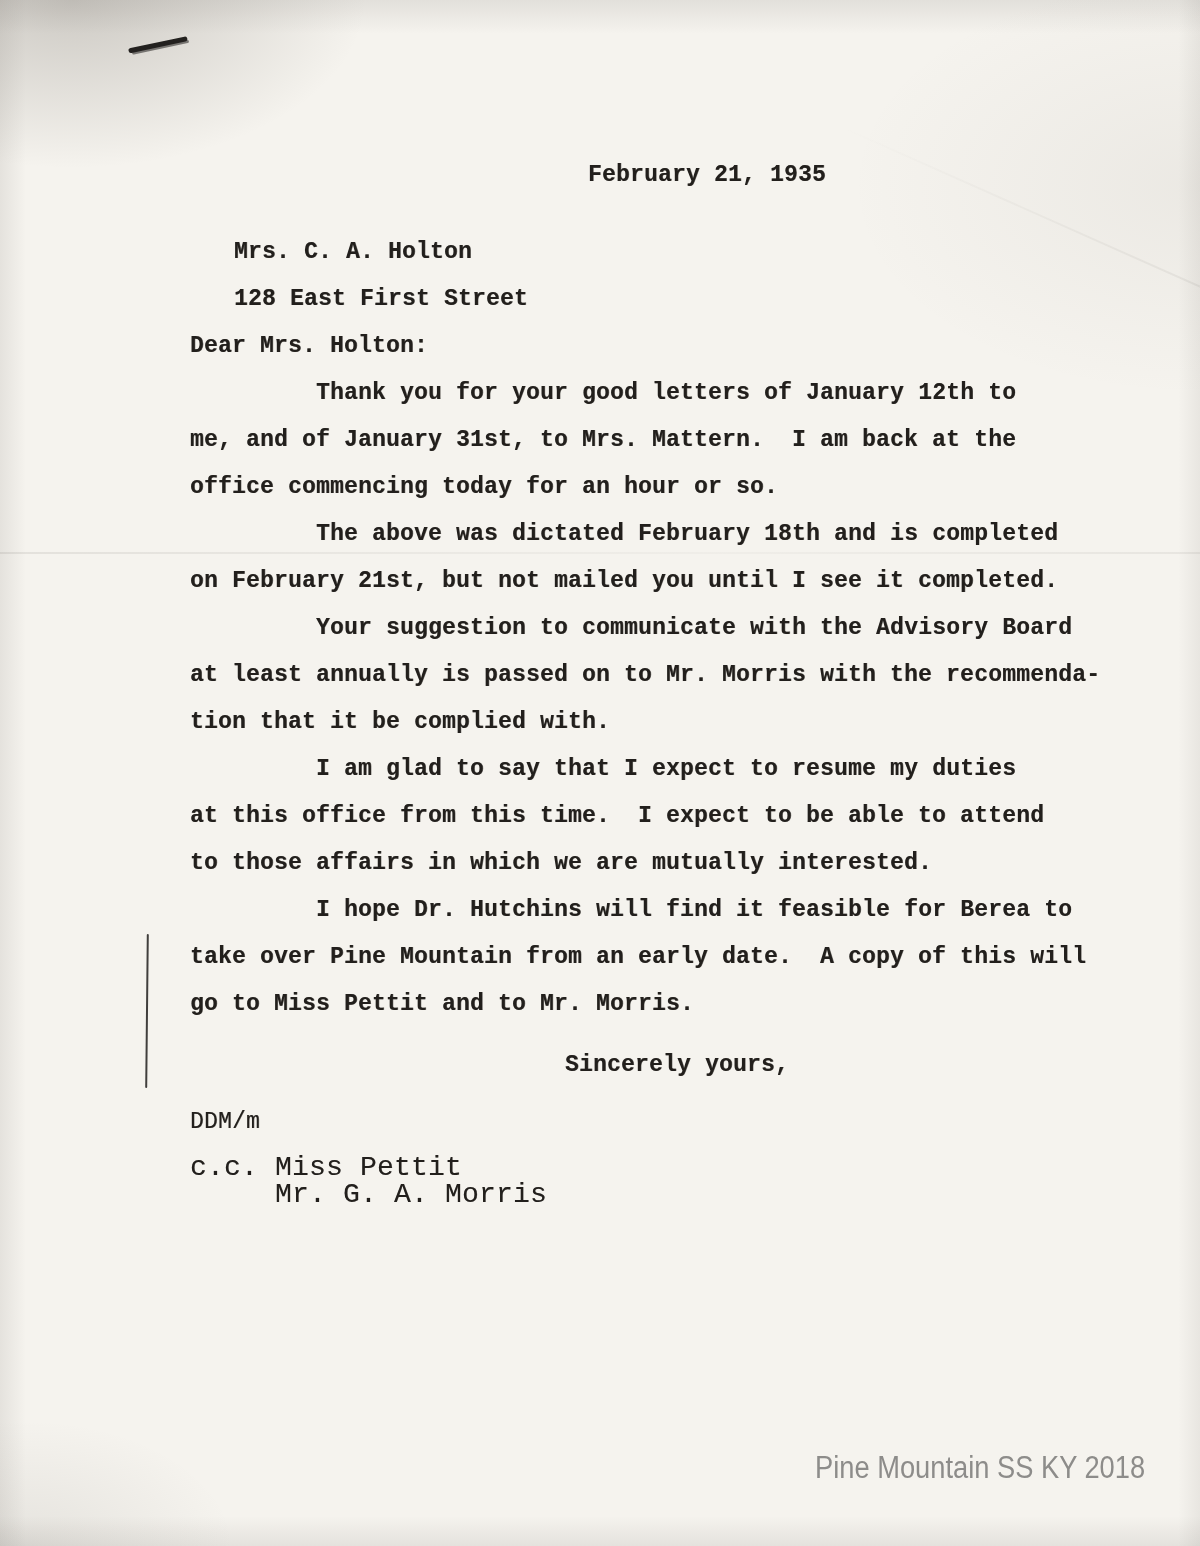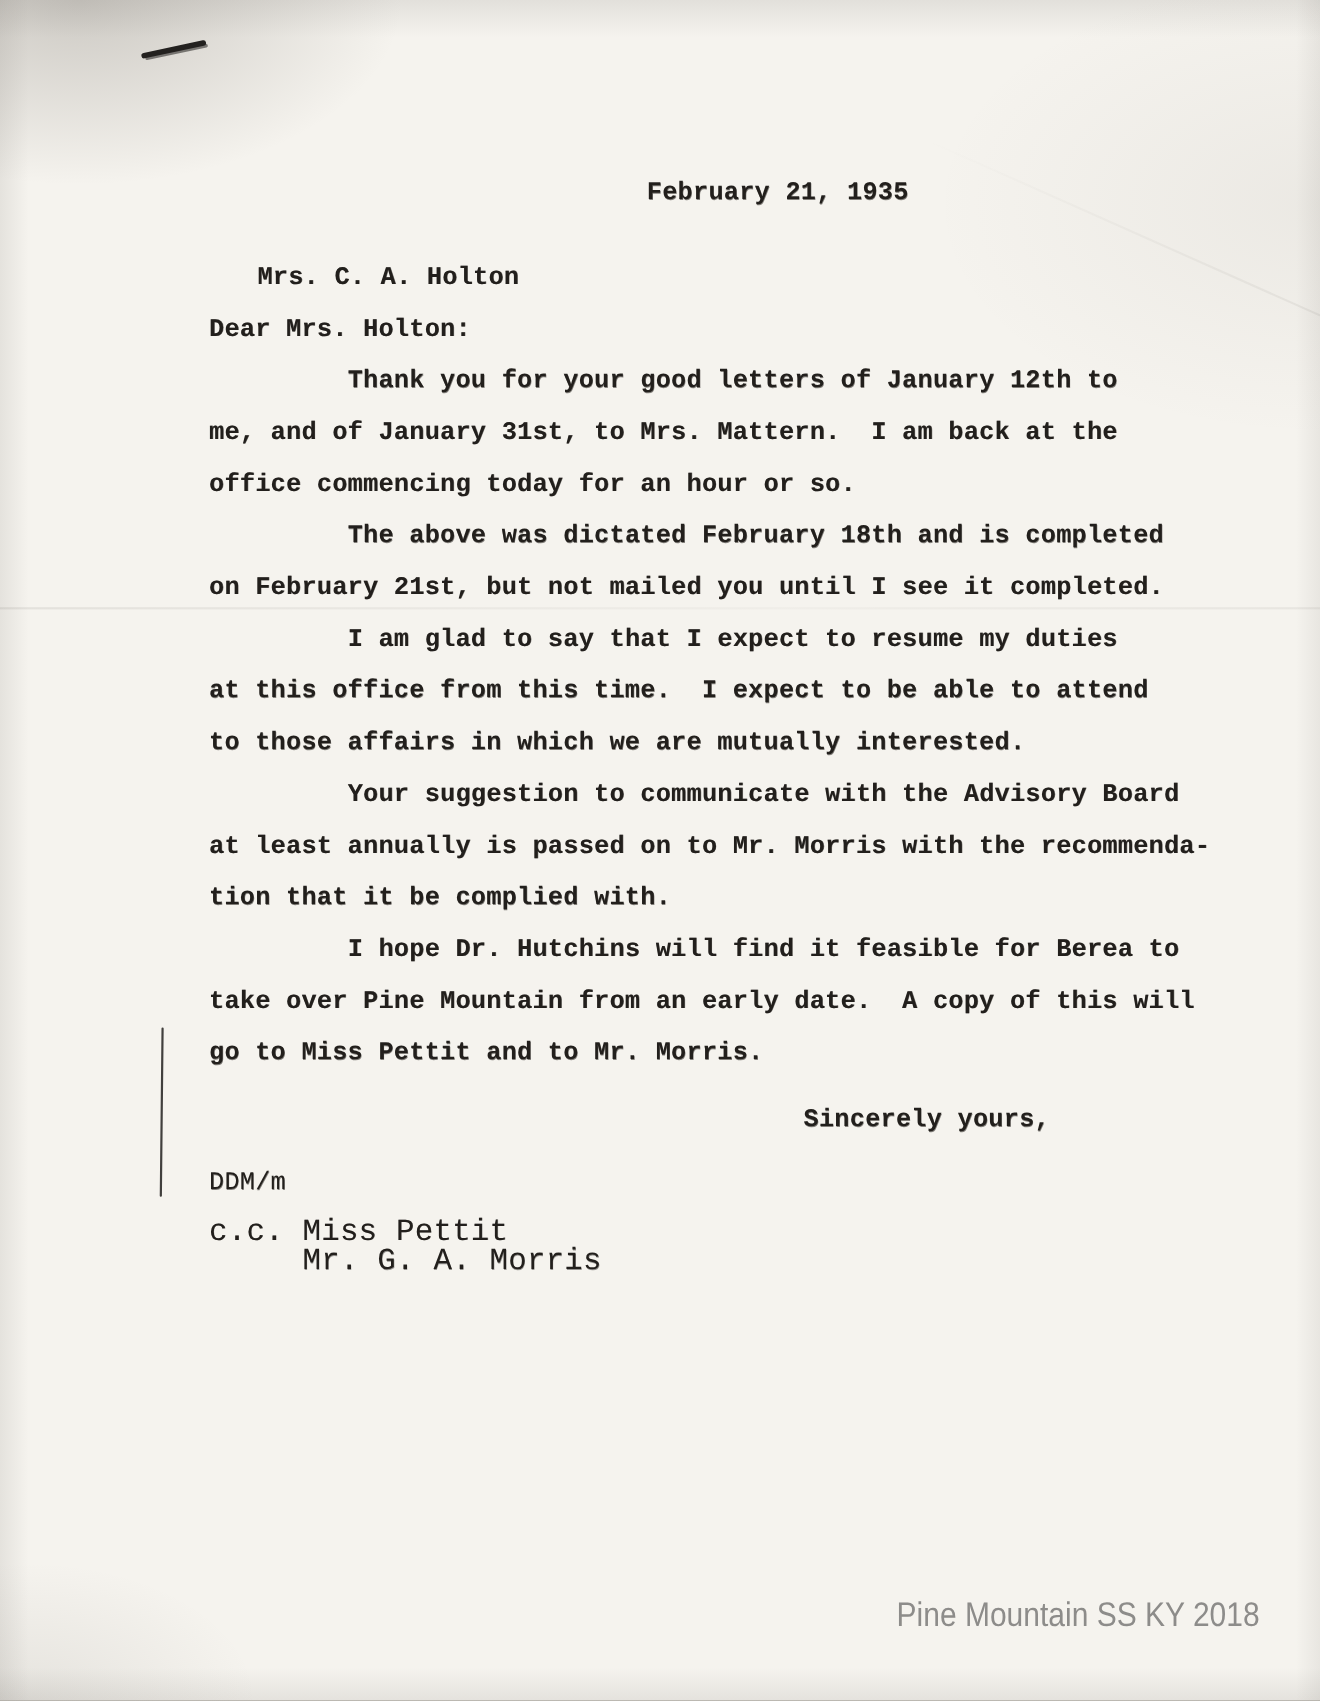--- a/index.html
+++ b/index.html
@@ -26,21 +26,21 @@
     font-size:23px;
     line-height:47px;
     font-weight:700;
     letter-spacing:0.2px;
     text-shadow:0.4px 0.4px 0.5px rgba(34,31,28,0.55);
   }
   .date{margin:0 0 30px 398px;white-space:pre;}
   .address div{white-space:pre;margin-left:44px;}
   .salutation{white-space:pre;}
   .body p{margin:0;white-space:pre-wrap;}
-  .closing{margin:14px 0 0 375px;font-weight:700;text-align:center;}
+  .closing{margin:14px 0 0 375px;font-weight:700;}
   .initials{margin-top:10px;font-weight:400;}
   .cc{
     margin:8px 0 0 0;
     font-family:inherit;
     font-size:28px;
     line-height:27px;
     font-weight:400;
     white-space:pre-wrap;
     text-shadow:0.3px 0.3px 0.4px rgba(34,31,28,0.45);
   }
@@ -84,36 +84,37 @@
   <div class="crease-h"></div>
   <div class="crease-d"></div>
   <div class="pen-mark"></div>
 
   <div class="content">
 
     <div class="date">February 21, 1935</div>
 
     <div class="address">
       <div>Mrs. C. A. Holton</div>
+      <div>128 East First Street</div>
     </div>
 
     <div class="salutation">Dear Mrs. Holton:</div>
 
     <div class="body">
       <p>         Thank you for your good letters of January 12th to
 me, and of January 31st, to Mrs. Mattern.  I am back at the
 office commencing today for an hour or so.</p>
       <p>         The above was dictated February 18th and is completed
 on February 21st, but not mailed you until I see it completed.</p>
+      <p>         Your suggestion to communicate with the Advisory Board
+at least annually is passed on to Mr. Morris with the recommenda-
+tion that it be complied with.</p>
       <p>         I am glad to say that I expect to resume my duties
 at this office from this time.  I expect to be able to attend
 to those affairs in which we are mutually interested.</p>
-      <p>         Your suggestion to communicate with the Advisory Board
-at least annually is passed on to Mr. Morris with the recommenda-
-tion that it be complied with.</p>
       <p>         I hope Dr. Hutchins will find it feasible for Berea to
 take over Pine Mountain from an early date.  A copy of this will
 go to Miss Pettit and to Mr. Morris.</p>
     </div>
 
     <div class="closing">Sincerely yours,</div>
 
     <div class="initials">DDM/m</div>
 
     <div class="cc">c.c. Miss Pettit

